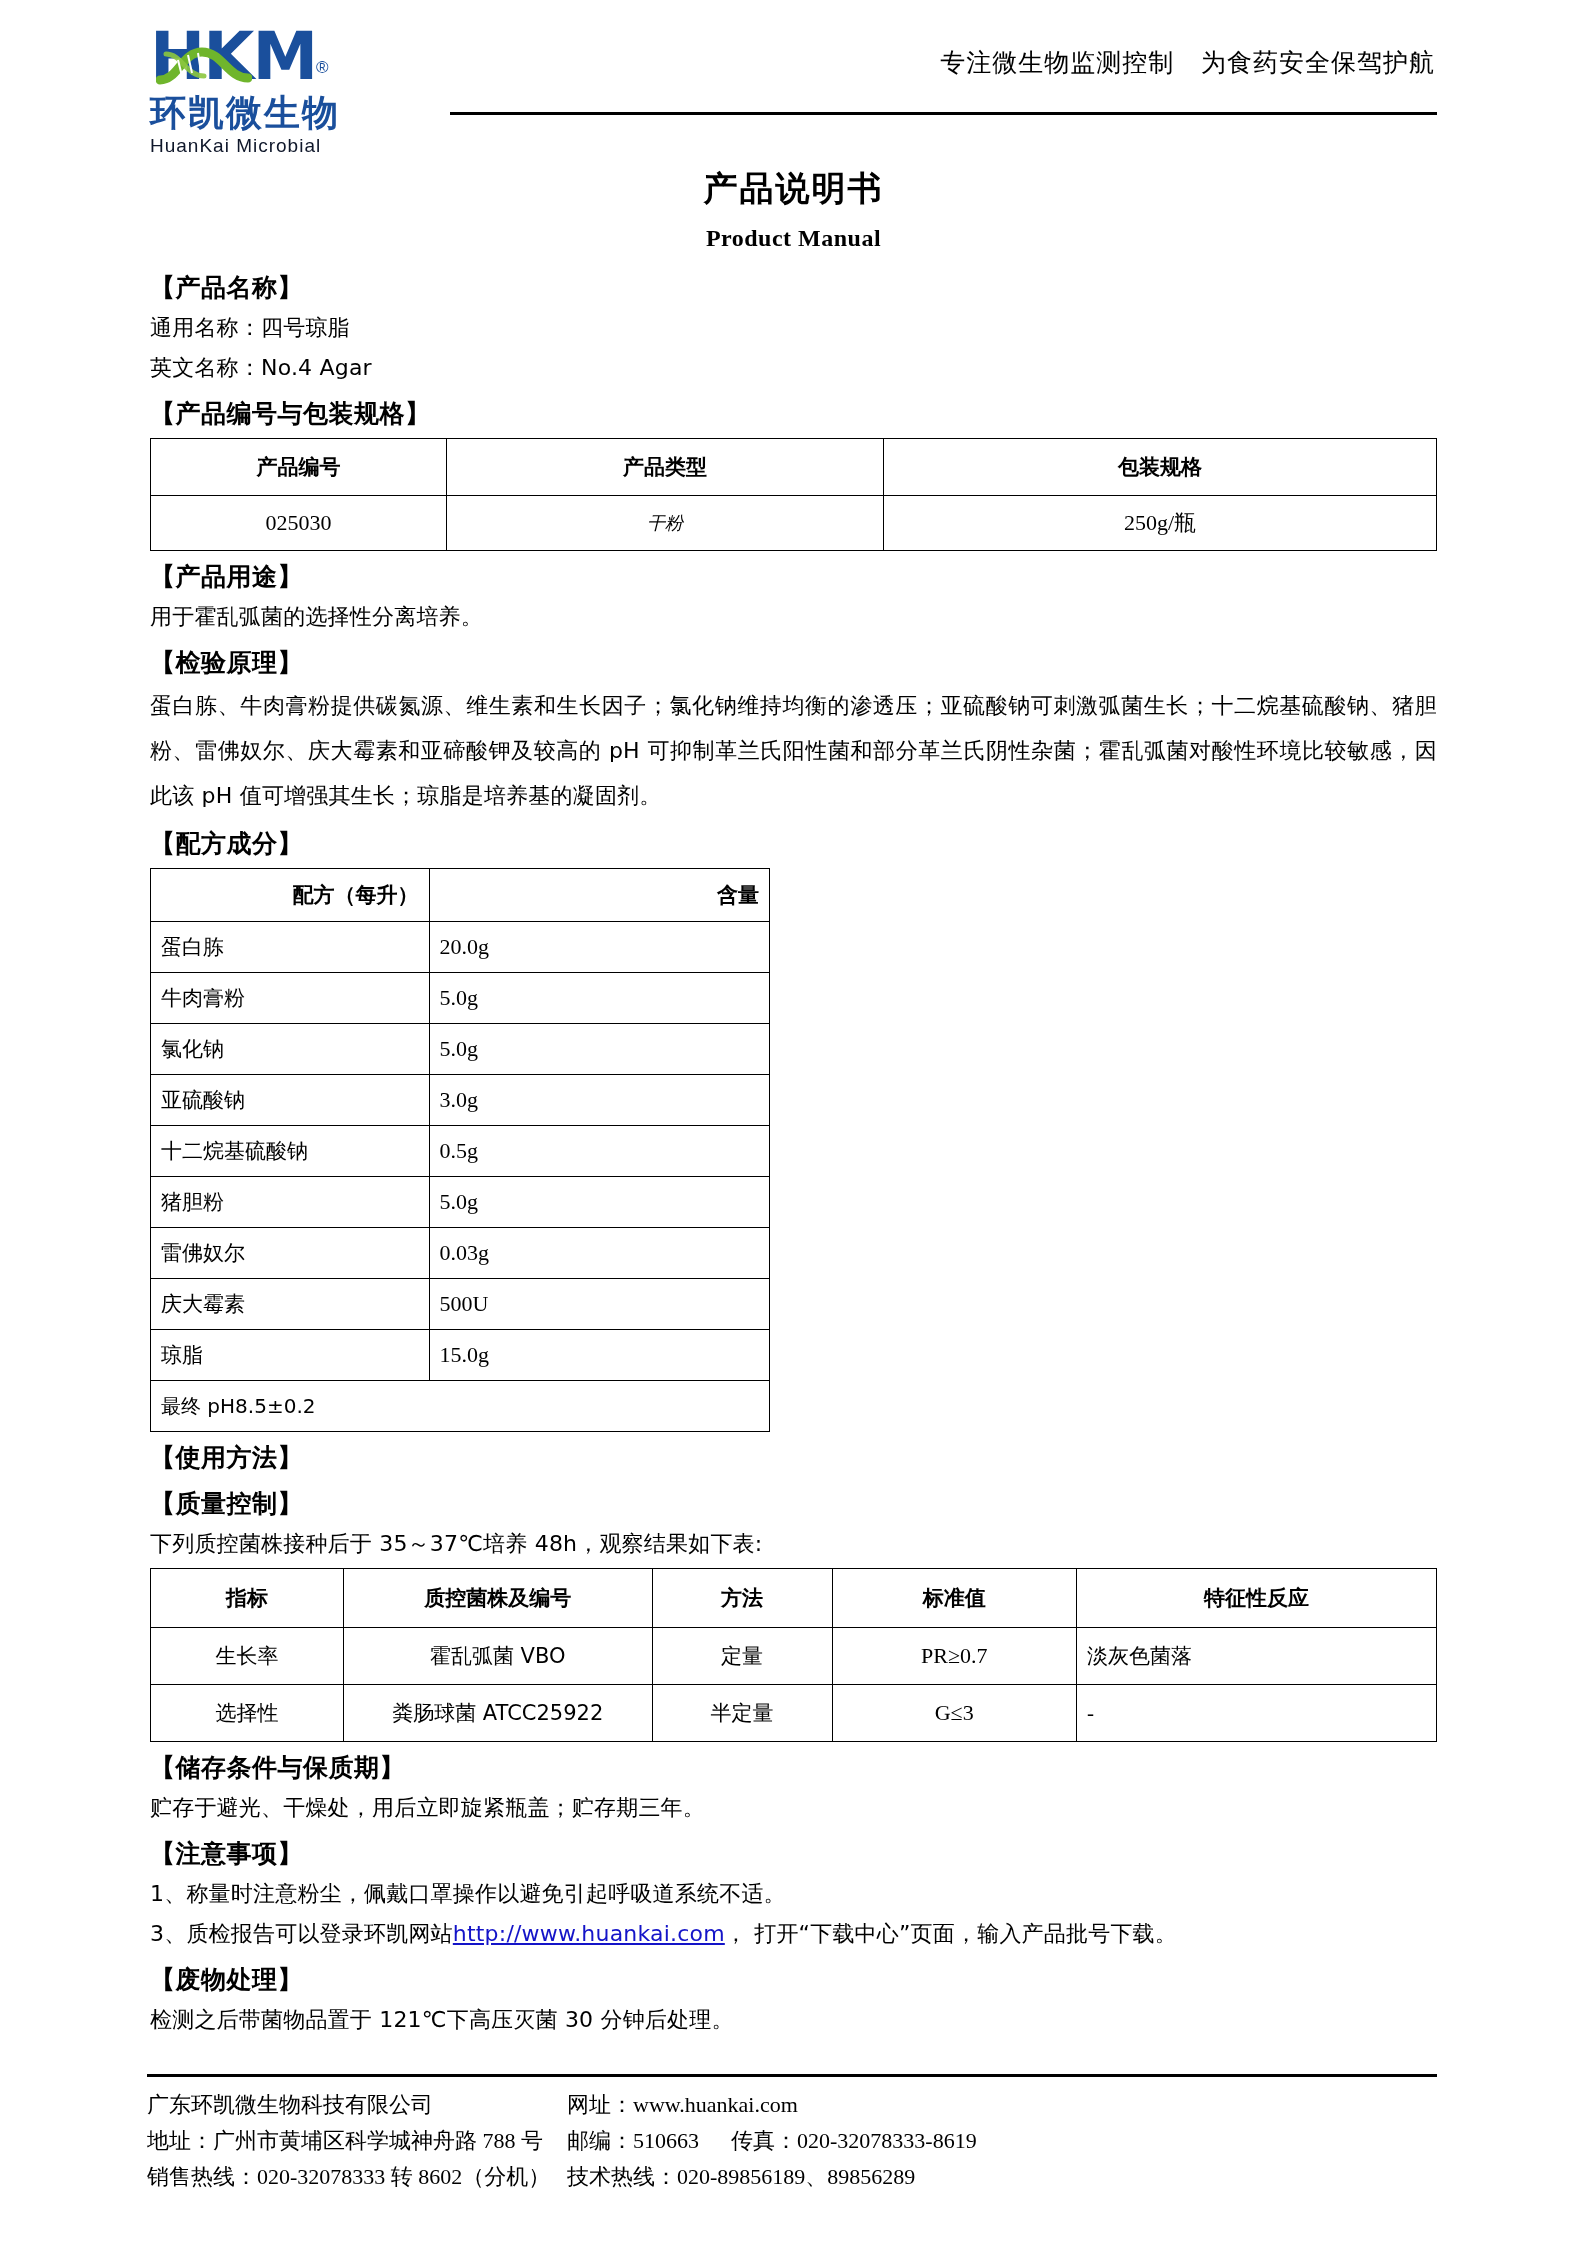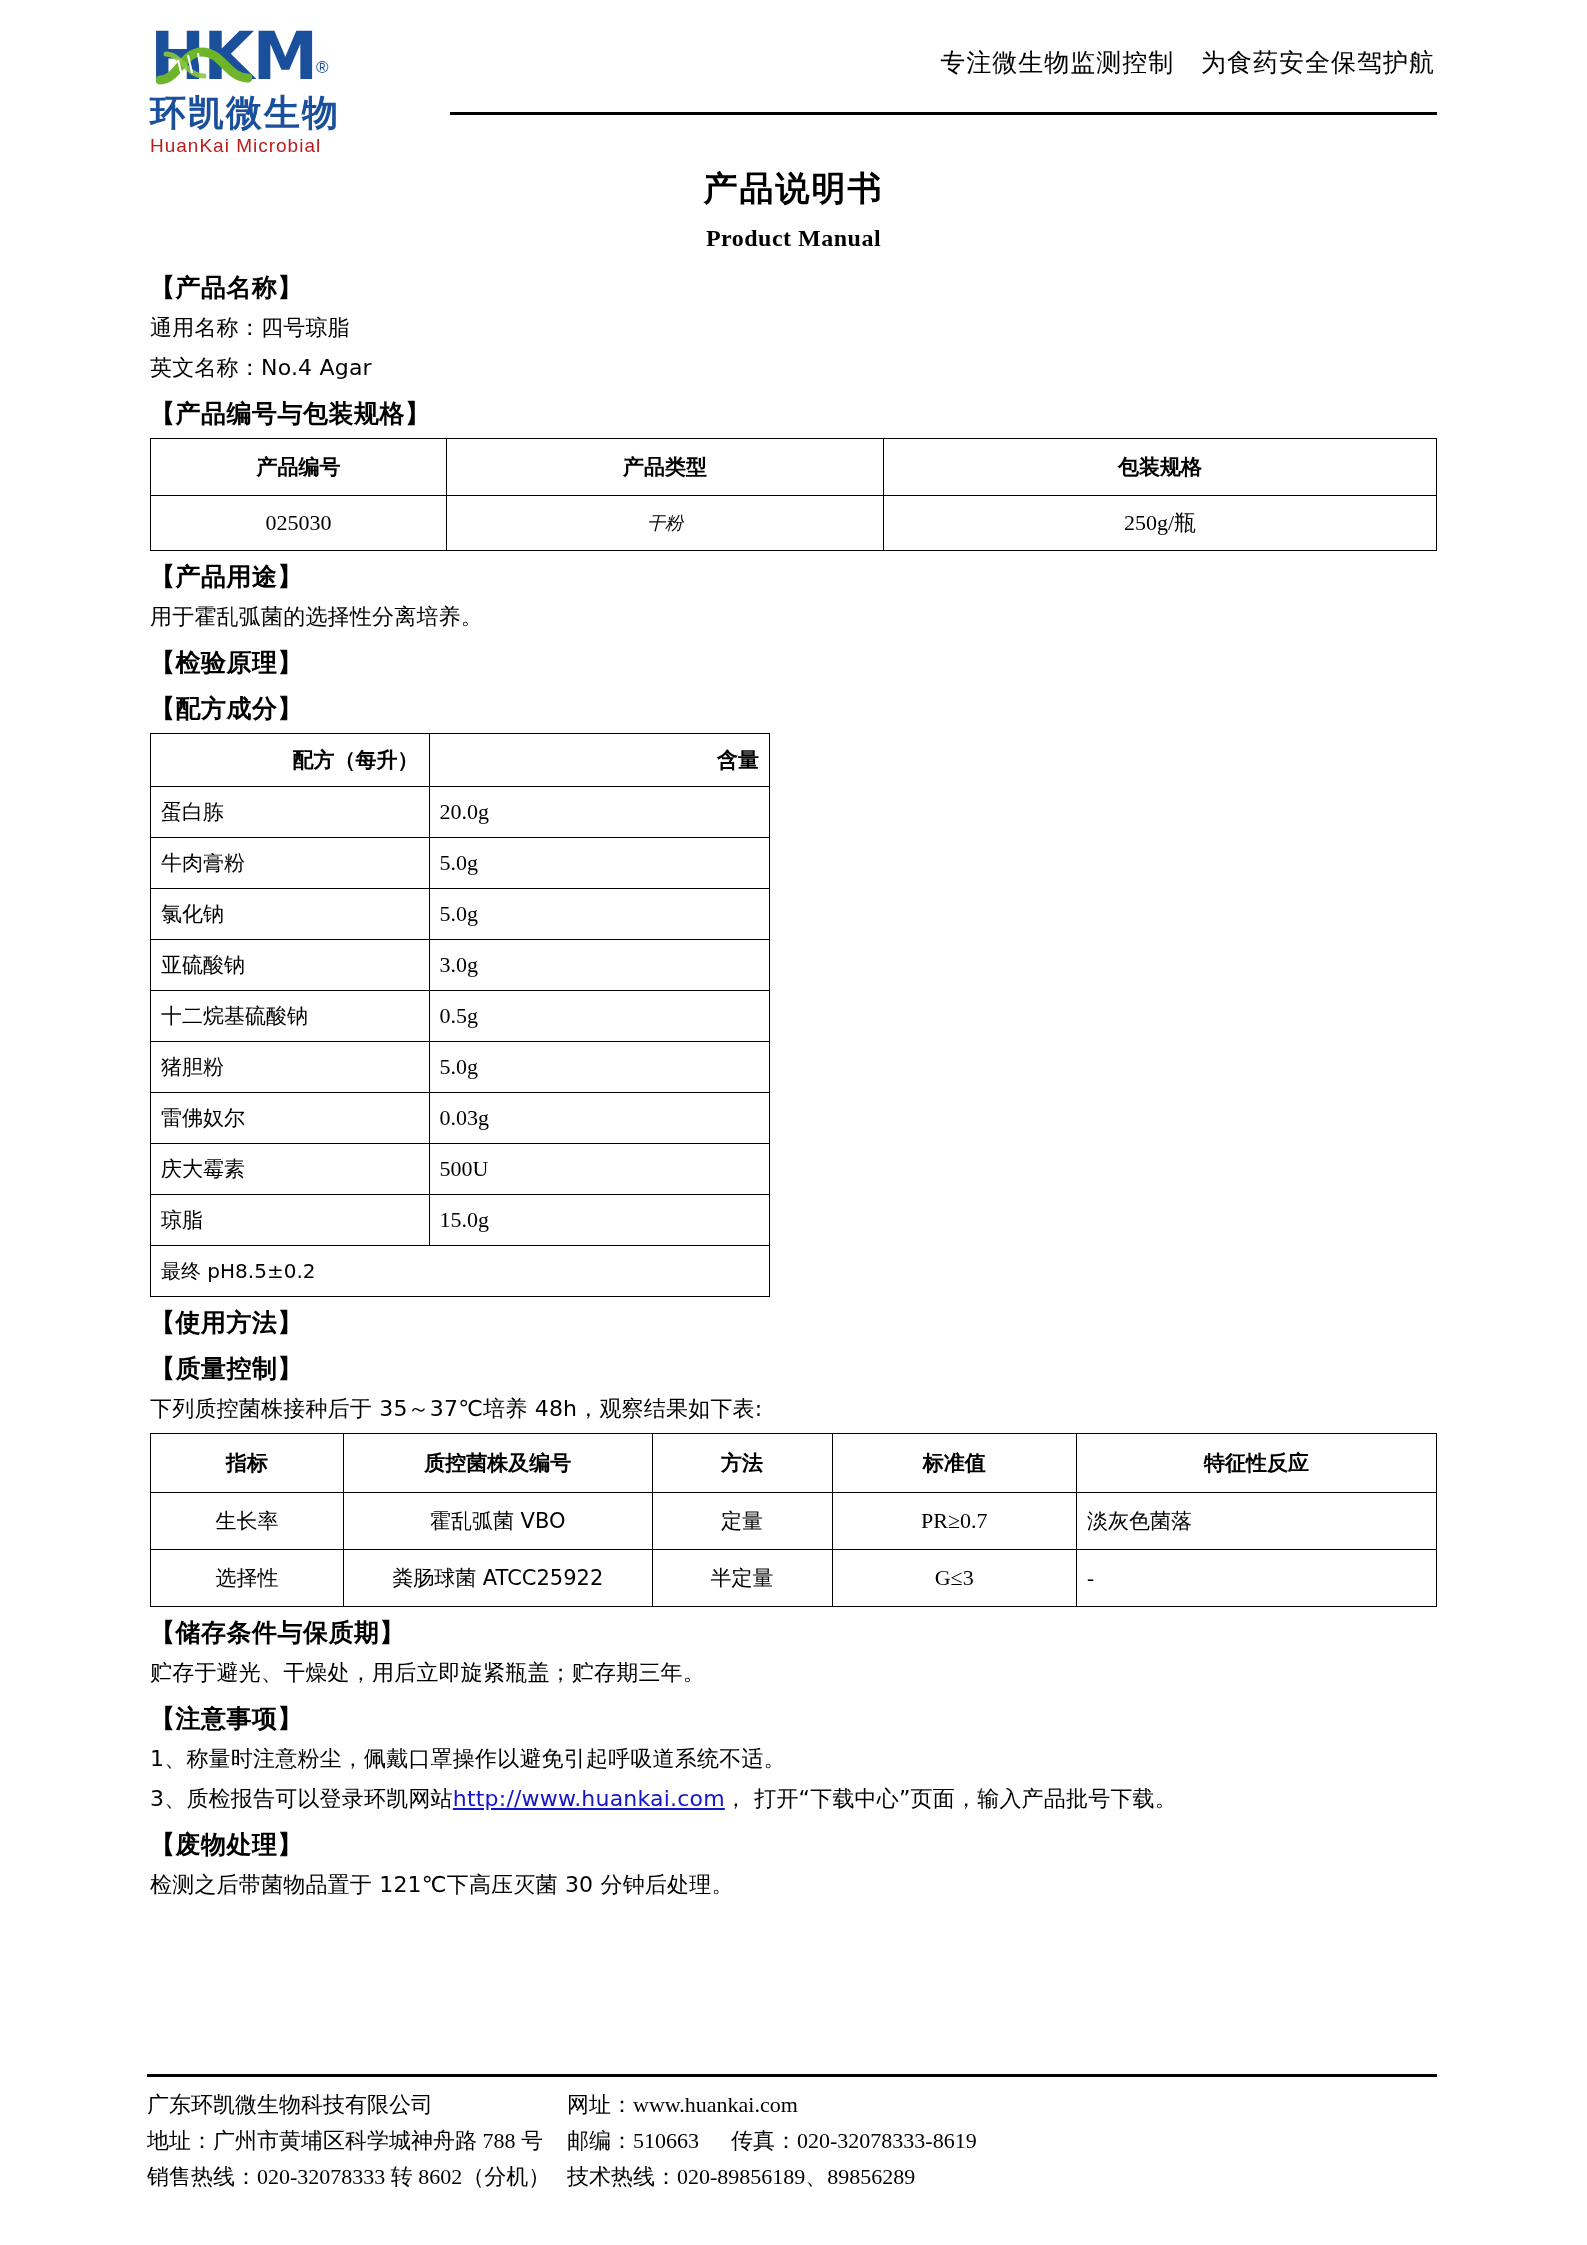--- a/index.html
+++ b/index.html
@@ -68,21 +68,21 @@
     font-weight: bold;
     font-size: 36px;
     color: #1a4f9c;
     letter-spacing: 2px;
     line-height: 42px;
     margin-top: -2px;
   }
   .logo-en {
     font-family: "Liberation Sans", sans-serif;
     font-size: 19px;
-    color: #b91c1c;
+    color: #0f172a;
     letter-spacing: 1px;
     line-height: 24px;
   }
   .header-right {
     flex: 1 1 auto;
     position: relative;
     padding-top: 46px;
   }
   .header-tagline {
     font-family: "DejaVu Sans", sans-serif;
@@ -310,20 +310,21 @@
         <td class="cn">干粉</td>
         <td>250g/瓶</td>
       </tr>
     </tbody>
   </table>
 
   <div class="sec-head">【产品用途】</div>
   <div class="body-line">用于霍乱弧菌的选择性分离培养。</div>
 
   <div class="sec-head">【检验原理】</div>
+  <div class="para">蛋白胨、牛肉膏粉提供碳氮源、维生素和生长因子；氯化钠维持均衡的渗透压；亚硫酸钠可刺激弧菌生长；十二烷基硫酸钠、猪胆粉、雷佛奴尔、庆大霉素和亚碲酸钾及较高的 pH 可抑制革兰氏阳性菌和部分革兰氏阴性杂菌；霍乱弧菌对酸性环境比较敏感，因此该 pH 值可增强其生长；琼脂是培养基的凝固剂。</div>
 
   <div class="sec-head">【配方成分】</div>
   <table class="tbl-formula">
     <colgroup>
         <col class="f1">
         <col class="f2">
       </colgroup>
     <thead>
       <tr>
         <th>配方（每升）</th>

